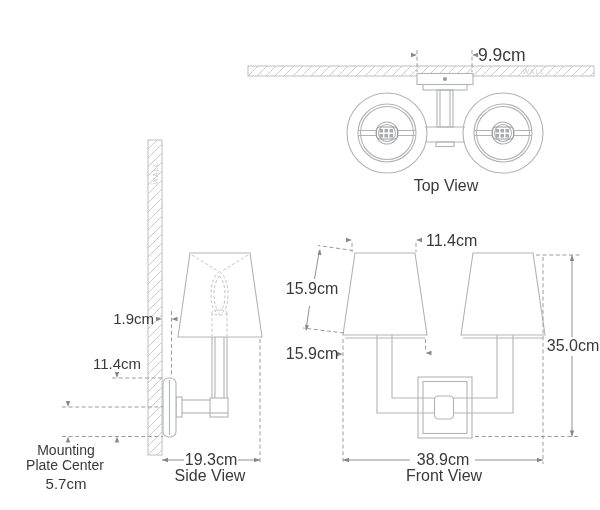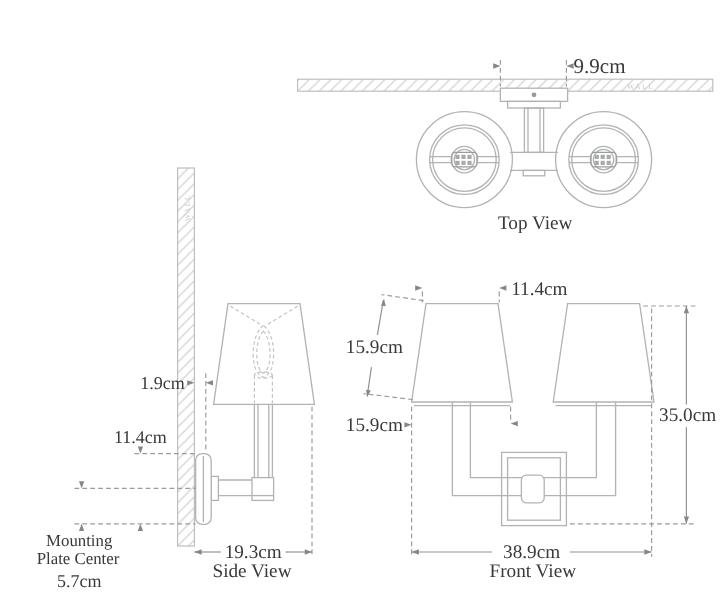--- a/index.html
+++ b/index.html
@@ -1,17 +1,17 @@
 <!DOCTYPE html>
 <html><head>
 <meta charset="utf-8">
 <style>
   html,body{margin:0;padding:0;background:#ffffff;}
   .stage{position:relative;width:600px;height:510px;background:#ffffff;overflow:hidden;
-         font-family:Liberation Serif, serif;}
+         font-family:Liberation Sans, sans-serif;}
   svg{display:block;}
   
   .ln   {stroke:#b1b3b5; fill:none; stroke-width:1.1;}
   .lnw  {stroke:#b1b3b5; fill:#ffffff; stroke-width:1.1;}
   .hatchrect{fill:url(#hatch); stroke:#bcbec0; stroke-width:1;}
   .dim  {stroke:#8f9193; fill:none; stroke-width:1;}
   .dsh  {stroke:#9a9c9e; fill:none; stroke-width:1; stroke-dasharray:4 2.6;}
   .dsh2 {stroke:#c2c3c5; fill:none; stroke-width:1; stroke-dasharray:3 2.2;}
   .arr  {fill:#85878a; stroke:none;}
   .dot  {fill:#97999b; stroke:none;}

